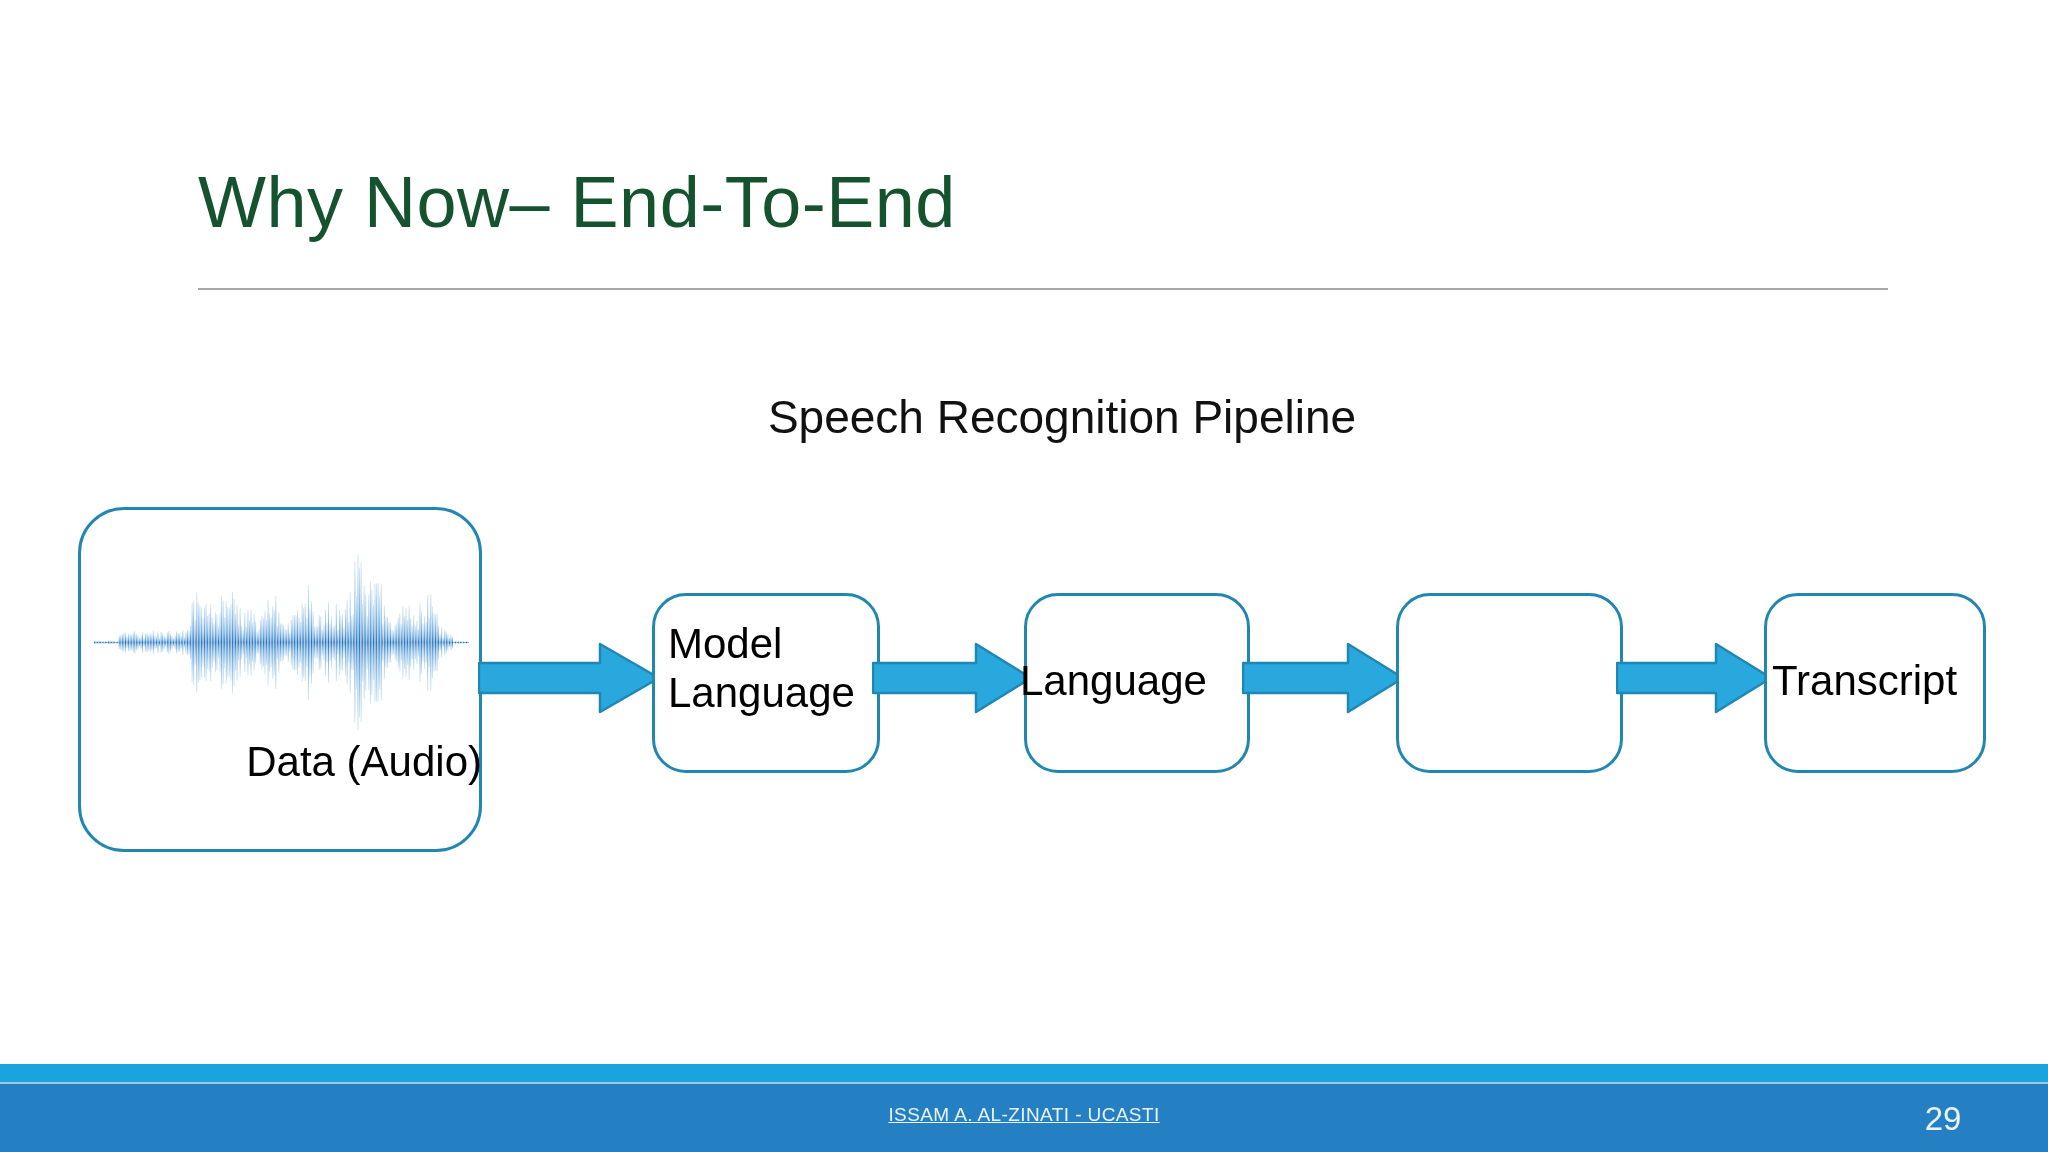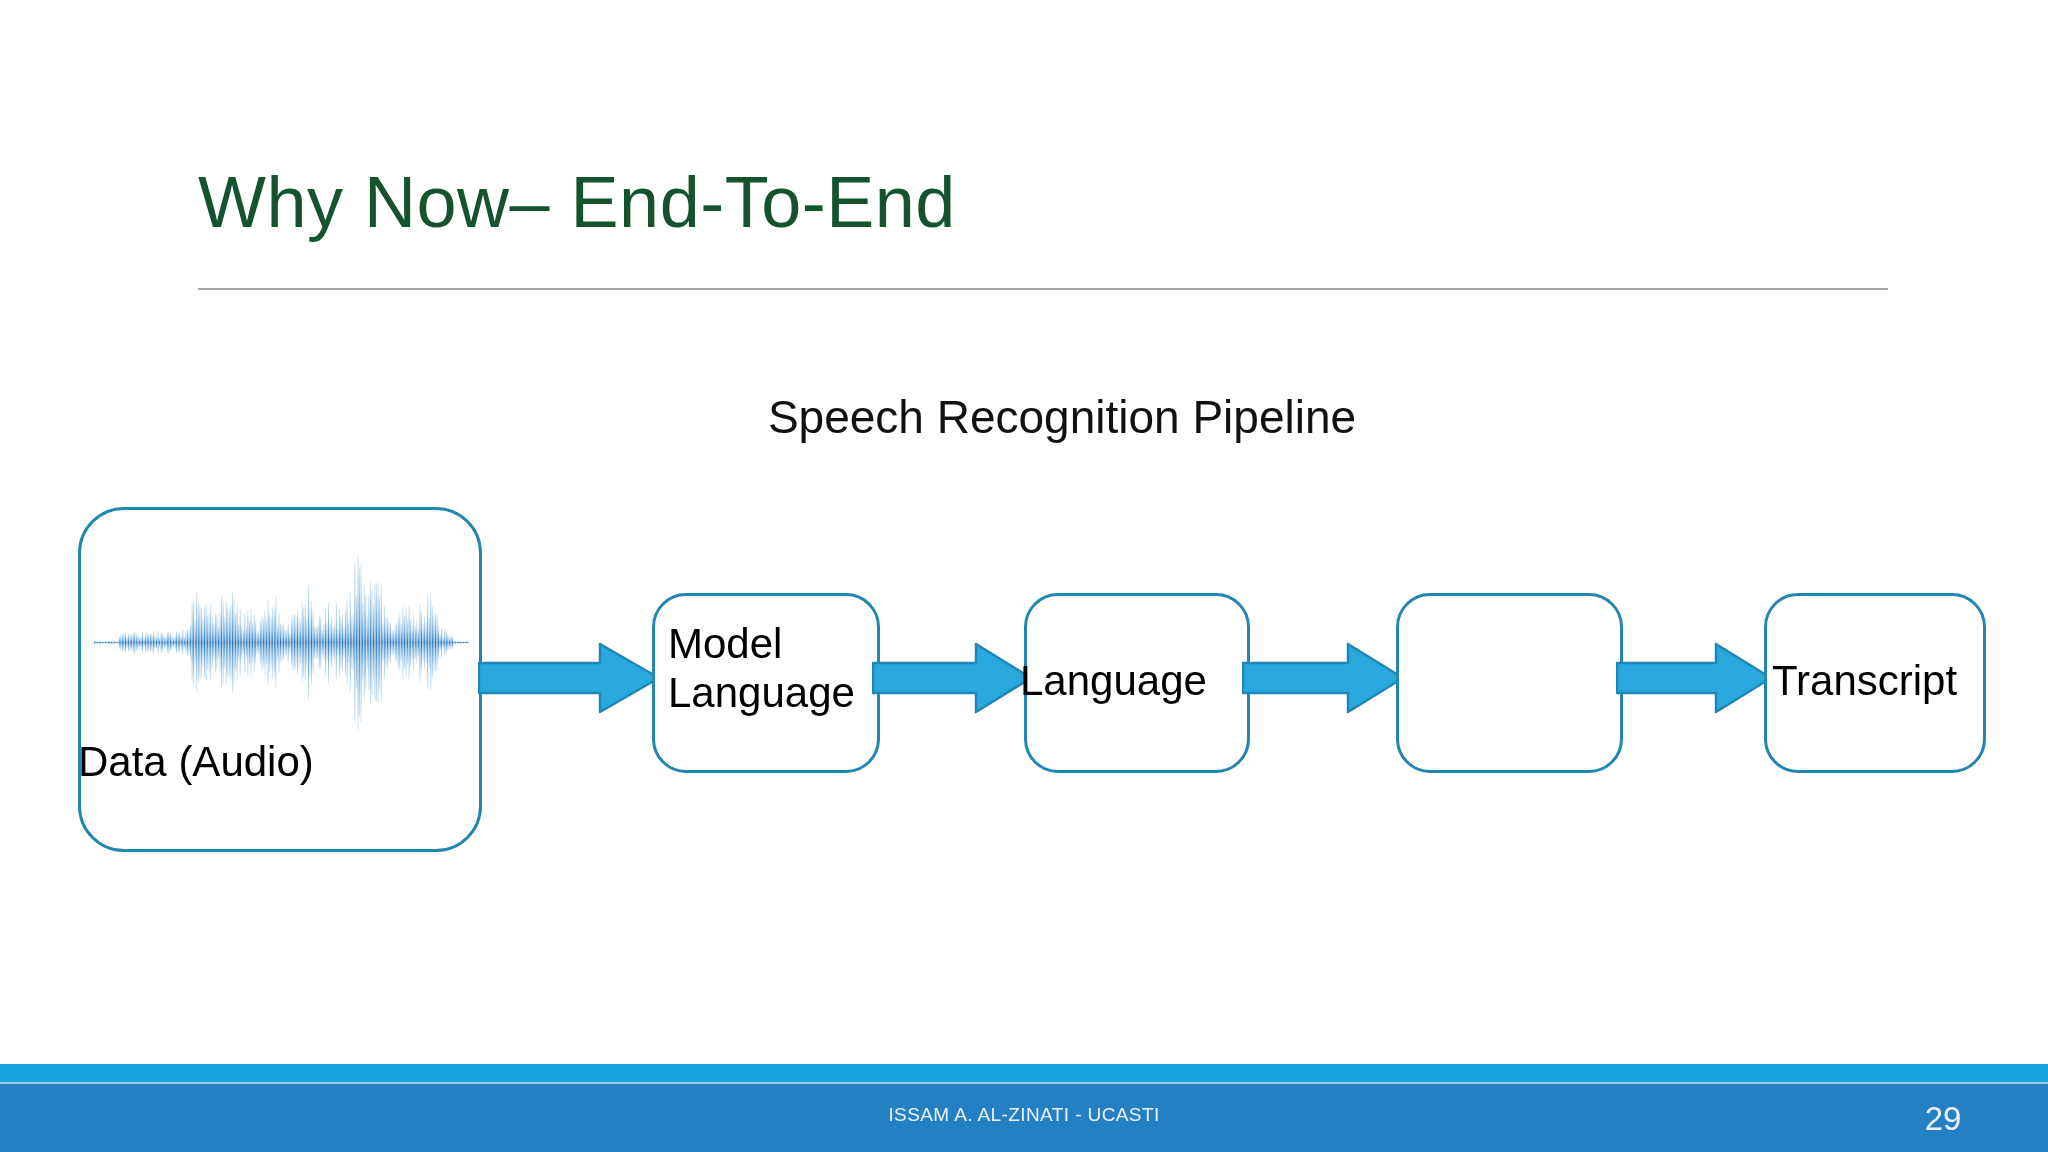--- a/index.html
+++ b/index.html
@@ -84,21 +84,21 @@
     left: 78px;
     top: 27px;
     width: 404px;
     height: 345px;
     border-radius: 46px;
   }
   #node-data-label {
     left: 78px;
     top: 258px;
     width: 404px;
-    text-align: left;
+    text-align: right;
   }
 
   
   #waveform {
     position: absolute;
     left: 88px;
     top: 75px;
     width: 384px;
     height: 175px;
   }
@@ -178,20 +178,21 @@
   }
   #footer-author {
     position: absolute;
     left: 0;
     top: 1104px;
     width: 2048px;
     text-align: center;
     font-size: 19px;
     letter-spacing: 0.4px;
     color: #eaf3fb;
+    text-decoration: underline;
   }
   #slide-number {
     position: absolute;
     right: 0;
     top: 1100px;
     width: 210px;
     text-align: center;
     font-size: 33px;
     color: #eaf3fb;
   }

